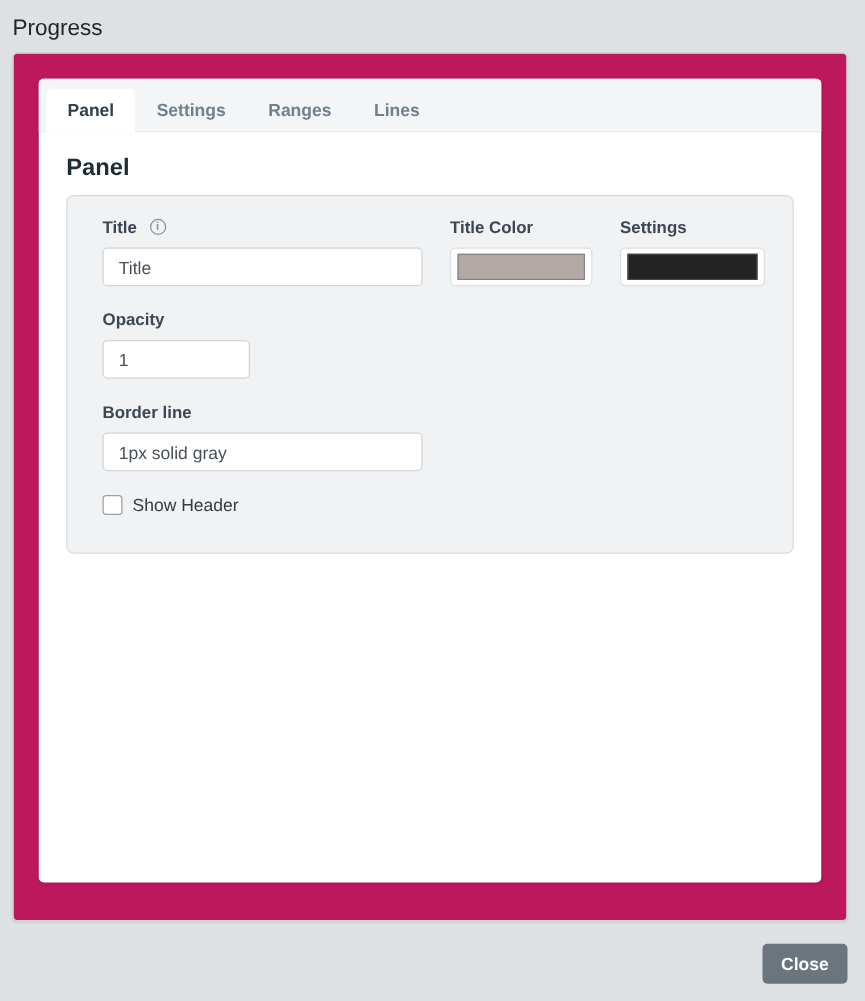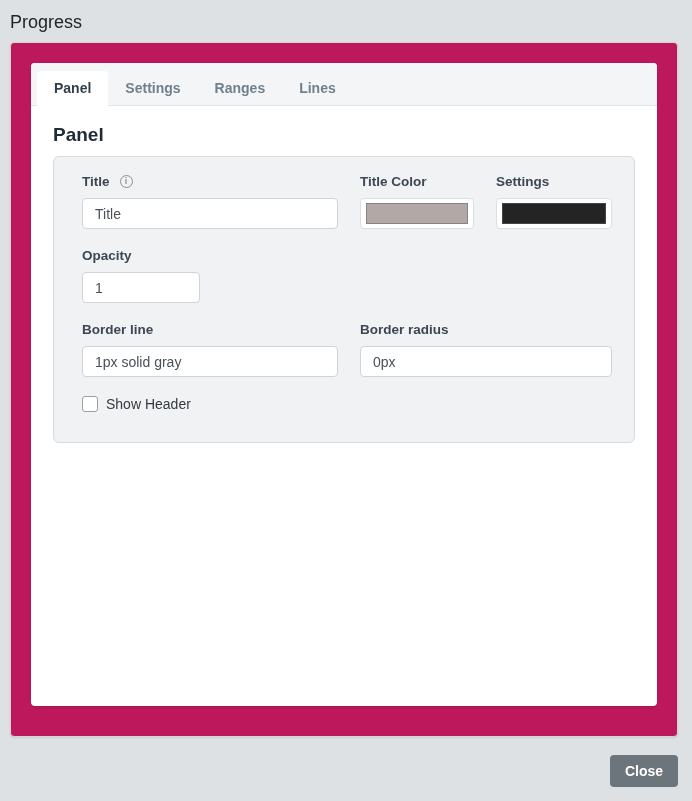--- a/index.html
+++ b/index.html
@@ -213,24 +213,20 @@
             <div class="field-label">Opacity</div>
             <input class="text-input w-opacity" type="text" value="1" style="">
           </div>
         </div>
 
         <div class="form-row row-gap">
           <div class="form-group">
             <div class="field-label">Border line</div>
             <input class="text-input w-title" type="text" value="1px solid gray" style="">
           </div>
-          <div class="form-group">
-            <div class="field-label">Border radius</div>
-            <input class="text-input w-radius" type="text" value="0px" style="">
-          </div>
         </div>
 
         <div class="checkbox-row">
           <div class="checkbox"></div>
           <div class="checkbox-label">Show Header</div>
         </div>
 
       </div>
     </div>
   </div>

